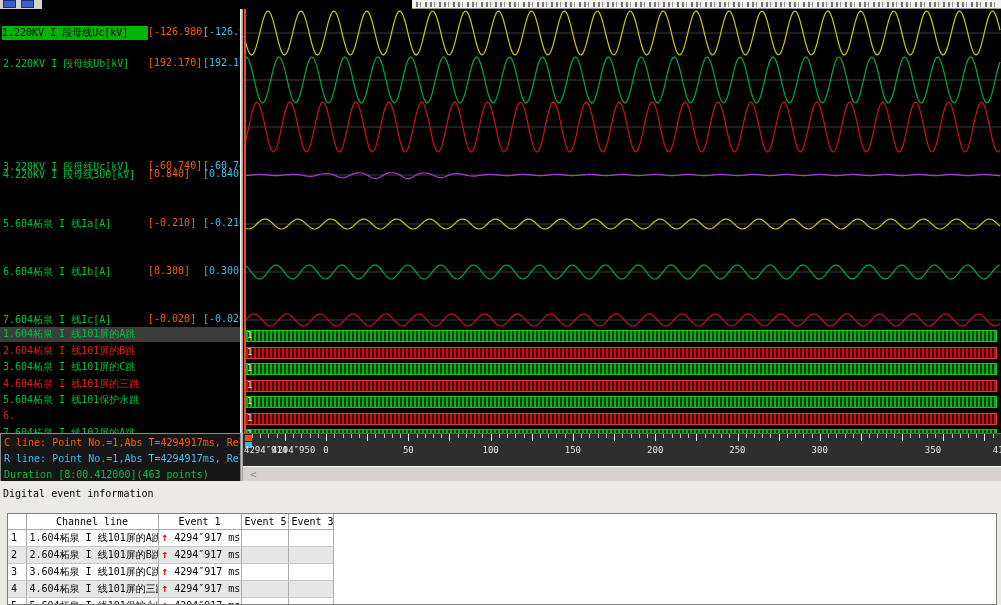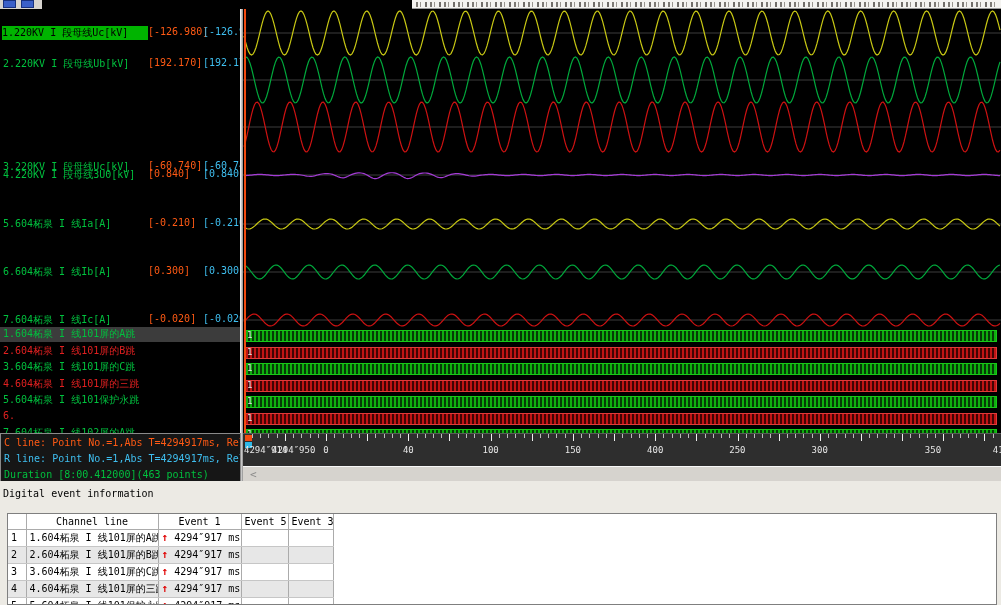--- a/index.html
+++ b/index.html
@@ -255,24 +255,24 @@
       <div class="tick major" style="left: 700.3px; height: 7px;"></div>
       <div class="tick" style="left: 708.5px; height: 4px;"></div>
       <div class="tick" style="left: 716.7px; height: 4px;"></div>
       <div class="tick" style="left: 724.9px; height: 4px;"></div>
       <div class="tick" style="left: 733.2px; height: 4px;"></div>
       <div class="tick major" style="left: 741.4px; height: 7px;"></div>
       <div class="tick" style="left: 749.6px; height: 4px;"></div>
       <div class="axis-label" style="left: 1px;">4294″914</div>
       <div class="axis-label" style="left: 29px;">4294″950</div>
       <div class="axis-label" style="left: 83px; transform: translateX(-50%);">0</div>
-      <div class="axis-label" style="left: 165.3px; transform: translateX(-50%);">40</div>
+      <div class="axis-label" style="left: 165.3px; transform: translateX(-50%);">50</div>
       <div class="axis-label" style="left: 247.6px; transform: translateX(-50%);">100</div>
       <div class="axis-label" style="left: 329.9px; transform: translateX(-50%);">150</div>
-      <div class="axis-label" style="left: 412.2px; transform: translateX(-50%);">400</div>
+      <div class="axis-label" style="left: 412.2px; transform: translateX(-50%);">200</div>
       <div class="axis-label" style="left: 494.4px; transform: translateX(-50%);">250</div>
       <div class="axis-label" style="left: 576.7px; transform: translateX(-50%);">300</div>
       <div class="axis-label" style="left: 690px; transform: translateX(-50%);">350</div>
       <div class="axis-label" style="left: 757.9px; transform: translateX(-50%);">410</div>
     </div>
 
   <div class="abs" id="hscroll">
     <span class="larrow">&lt;</span>
   </div>
 

